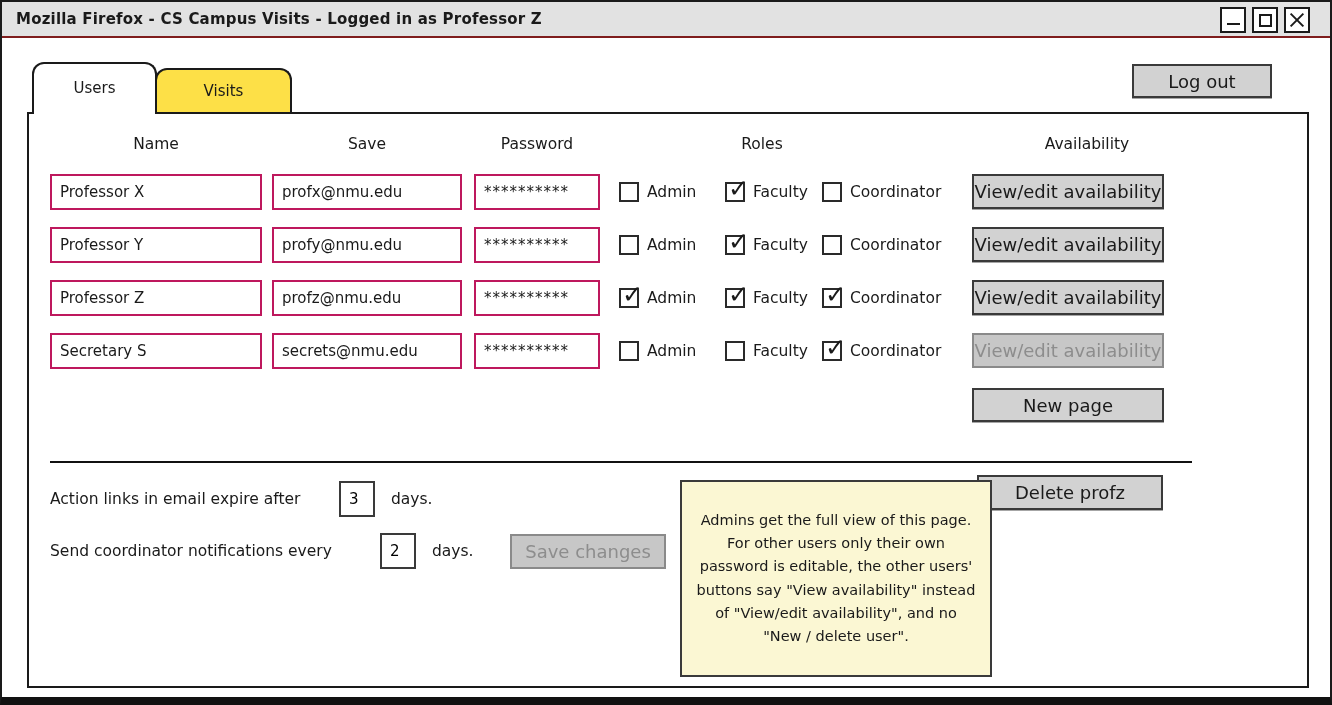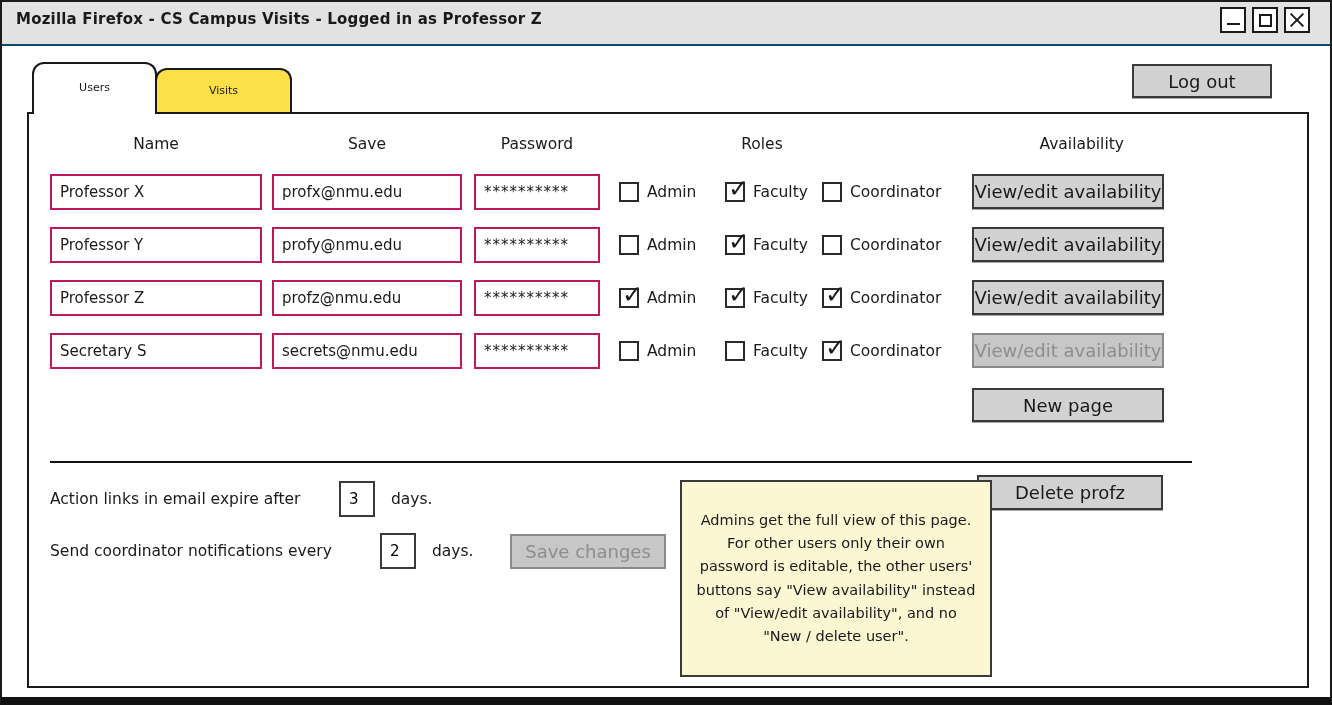--- a/index.html
+++ b/index.html
@@ -7,22 +7,22 @@
   body { font-family: "DejaVu Sans", sans-serif; color:#1a1a1a; }
 
   .window {
     position: relative; width: 1332px; height: 705px;
     border: 2px solid #1a1a1a; border-bottom: 8px solid #111;
     background: #fff; overflow: hidden;
   }
 
   
   .titlebar {
-    position:absolute; left:0; top:0; right:0; height:44px;
-    background:#e2e2e2; border-bottom:2px solid #0c4a6e;
+    position:absolute; left:0; top:0; right:0; height:36px;
+    background:#e2e2e2; border-bottom:2px solid #7f1d1d;
   }
   .window-title {
     position:absolute; left:14px; top:0; line-height:34px;
     font-size:15px; font-weight:bold; letter-spacing:.2px;
   }
   .win-btn {
     position:absolute; top:5px; width:26px; height:26px;
     background:#fff; border:2px solid #1a1a1a;
     display:flex; align-items:center; justify-content:center; cursor:pointer;
   }
@@ -39,21 +39,21 @@
   .icon-cls::before { transform:rotate(45deg); }
   .icon-cls::after  { transform:rotate(-45deg); }
 
   
   .panel {
     position:absolute; left:25px; top:110px; width:1282px; height:576px;
     border:2px solid #1a1a1a; background:#fff; z-index:2;
   }
   .tab {
     position:absolute; border:2px solid #1a1a1a; border-bottom:none;
-    border-radius:12px 12px 0 0; text-align:center; font-size:11px; cursor:pointer;
+    border-radius:12px 12px 0 0; text-align:center; font-size:15px; cursor:pointer;
   }
   .tab-users {
     left:30px; top:60px; width:125px; height:52px;
     background:#fff; z-index:3; line-height:48px;
   }
   .tab-visits {
     left:153px; top:66px; width:137px; height:44px;
     background:#fde047; z-index:1; line-height:42px;
   }
 
@@ -69,21 +69,21 @@
     box-shadow:none; cursor:default;
   }
   .logout { left:1130px; top:62px; width:140px; height:34px; z-index:3; }
 
   
   .col-header { position:absolute; top:133px; font-size:15.5px; text-align:center; z-index:3; }
   .h-name  { left:48px;  width:212px; }
   .h-email { left:270px; width:190px; }
   .h-pass  { left:472px; width:126px; }
   .h-roles { left:612px; width:296px; }
-  .h-avail { left:930px; width:192px;text-align:right; }
+  .h-avail { left:989px; width:192px; }
 
   
   .row { position:absolute; left:0; width:100%; height:36px; z-index:3; }
   .r0 { top:172px; } .r1 { top:225px; } .r2 { top:278px; } .r3 { top:331px; }
   .row input {
     position:absolute; height:36px; border:2px solid #be185d; background:#fff;
     font-family:"DejaVu Sans", sans-serif; font-size:15px; color:#1a1a1a;
     padding:0 8px; outline:none;
   }
   .in-name  { left:48px;  width:212px; }

